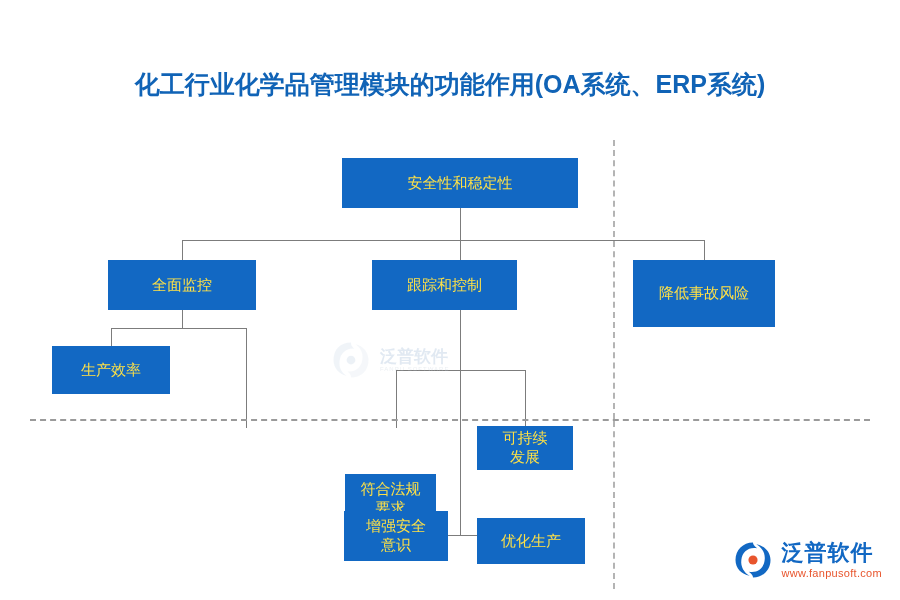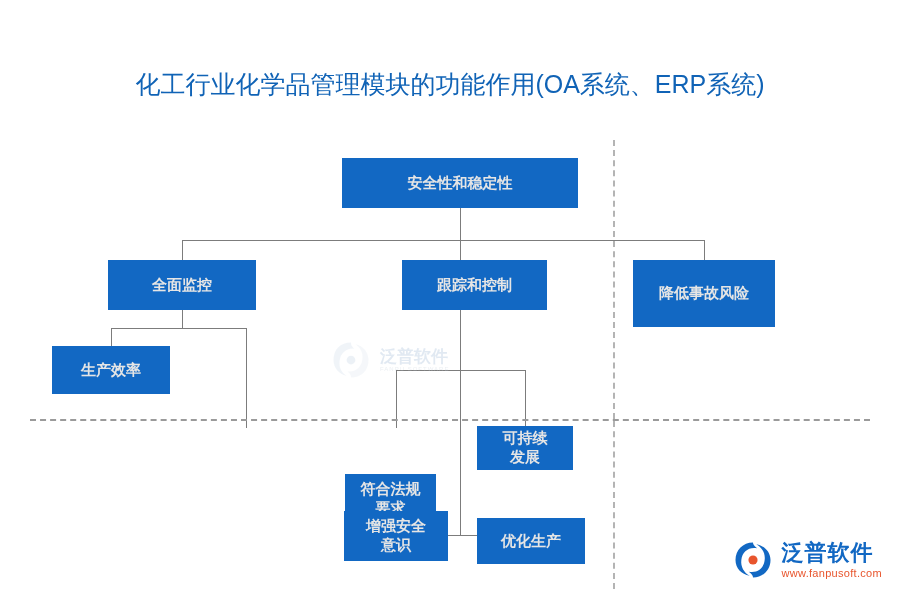--- a/index.html
+++ b/index.html
@@ -21,32 +21,32 @@
   }
 
   
   #title {
     position: absolute;
     left: 0;
     top: 68px;
     width: 900px;
     text-align: center;
     font-size: 25px;
-    font-weight: normal;
+    font-weight: bold;
     color: #1063b6;
     letter-spacing: 0px;
     white-space: nowrap;
   }
 
   
   .node {
     position: absolute;
     background: #1268c3;
-    color: #e5e5e5;
-    font-weight: bold;
+    color: #fde047;
+    font-weight: normal;
     font-size: 15px;
     display: flex;
     align-items: center;
     justify-content: center;
     text-align: center;
     line-height: 1.25;
     box-sizing: border-box;
     z-index: 5;
   }
   .node span { display: block; width: 100%; white-space: pre-line; }
@@ -177,21 +177,21 @@
   <div class="ln lnh" style="left:396px; top:535px; width:129px;"></div>
 
   <div class="node" style="left:342px; top:158px; width:236px; height:50px;">
     <span>安全性和稳定性</span>
   </div>
 
   <div class="node" style="left:108px; top:260px; width:148px; height:50px;">
     <span>全面监控</span>
   </div>
 
-  <div class="node" style="left:402px; top:260px; width:145px; height:50px;">
+  <div class="node" style="left:372px; top:260px; width:145px; height:50px;">
     <span>跟踪和控制</span>
   </div>
 
   <div class="node" style="left:633px; top:260px; width:142px; height:67px;">
     <span>降低事故风险</span>
   </div>
 
   <div class="node" style="left:52px; top:346px; width:118px; height:48px;">
     <span>生产效率</span>
   </div>

